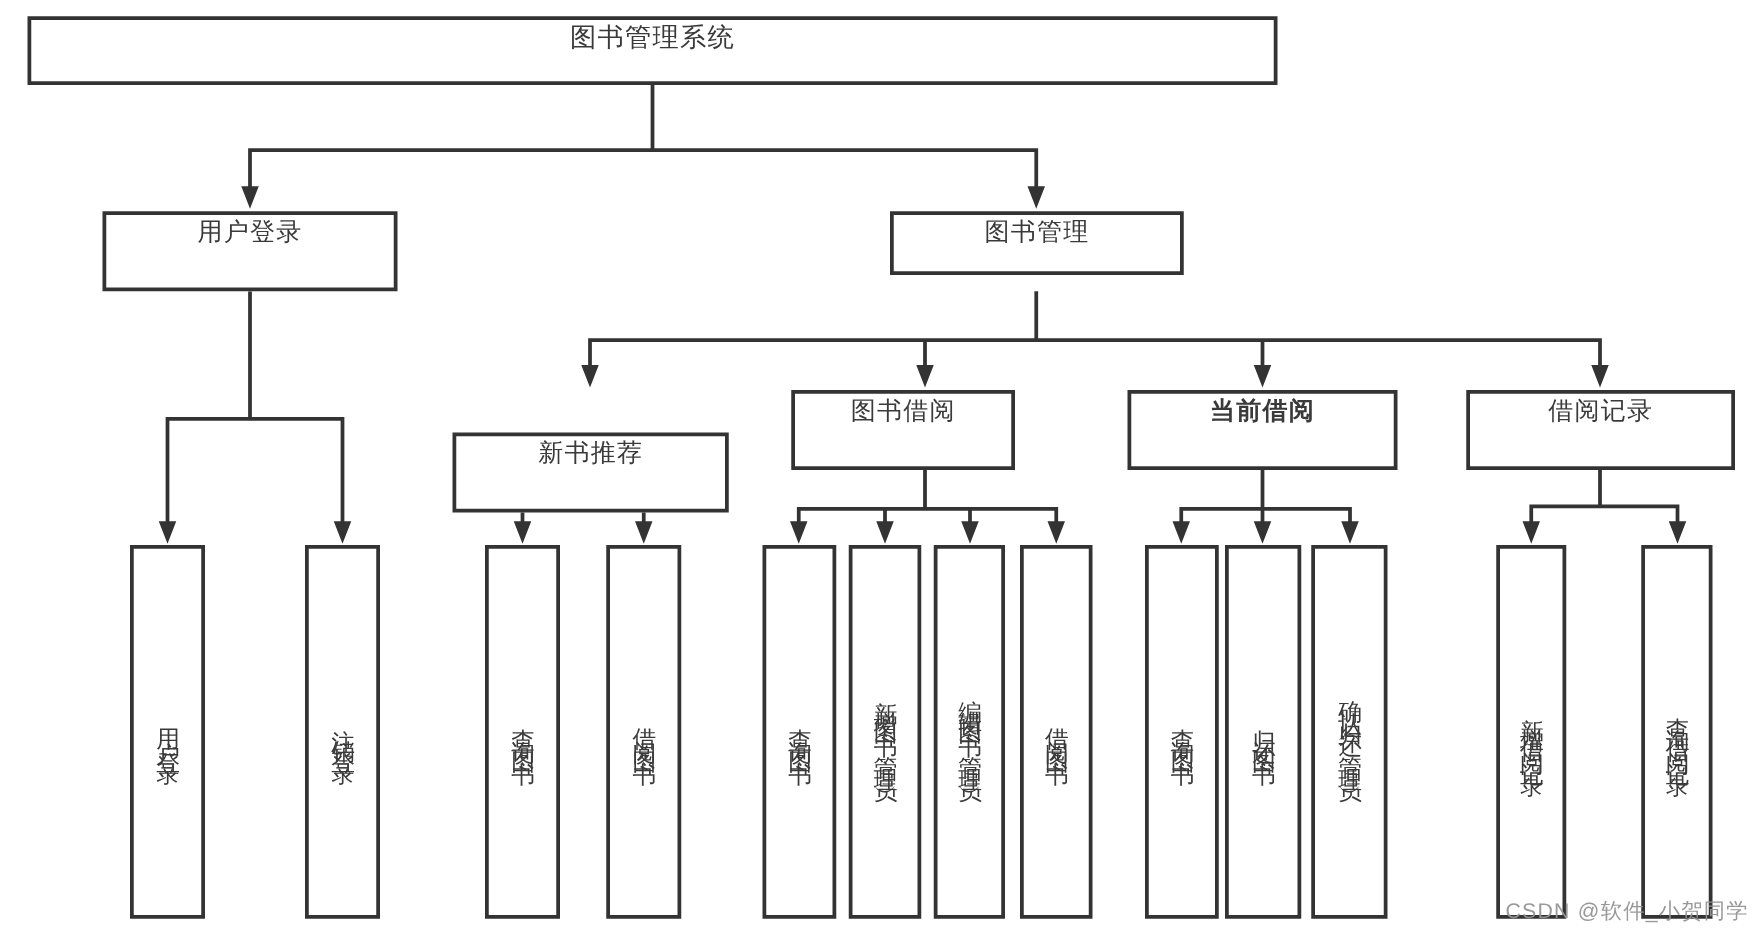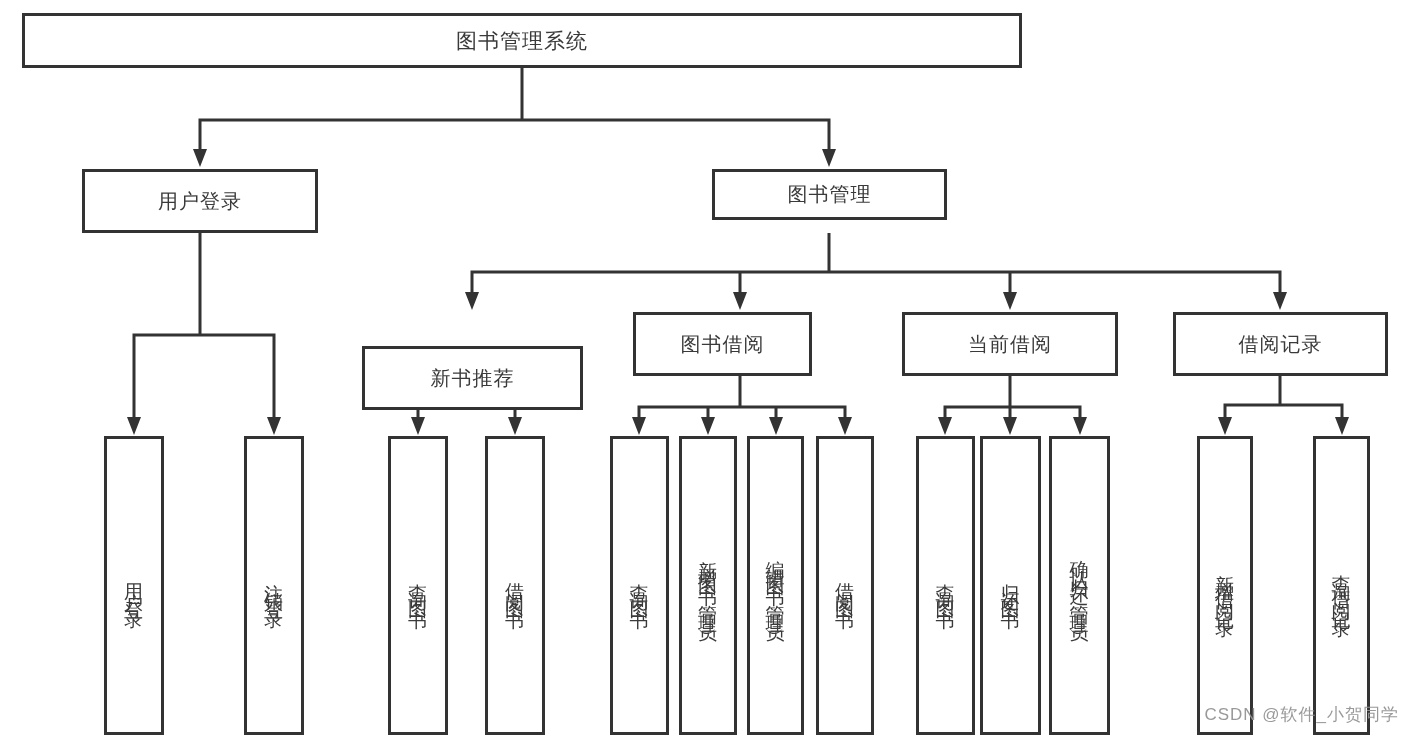--- a/index.html
+++ b/index.html
@@ -21,21 +21,20 @@
     top: 0;
     width: 1405px;
     height: 747px;
   }
   .node {
     position: absolute;
     box-sizing: border-box;
     border: 3px solid #333333;
     background: #ffffff;
     display: flex;
-    align-items: center;
     justify-content: center;
     color: #3a3a3a;
     font-size: 20px;
     letter-spacing: 1px;
     white-space: nowrap;
   }
   .node.root {
     font-size: 21px;
   }
   .vnode {
@@ -52,21 +51,21 @@
     writing-mode: vertical-rl;
     text-orientation: mixed;
     font-size: 19px;
     letter-spacing: 9px;
     line-height: 1;
     white-space: nowrap;
   }
   #watermark {
     position: absolute;
     right: 6px;
-    bottom: 21px;
+    bottom: 7px;
     font-size: 17px;
     color: rgba(148, 148, 150, 0.95);
     letter-spacing: 1px;
     white-space: nowrap;
   }
 </style>
 </head>
 <body>
 
 <div id="canvas">
@@ -114,21 +113,21 @@
   <div class="node" style="left:712px; top:169px; width:235px; height:51px;">
     <span>图书管理</span>
   </div>
 
   <div class="node" style="left:362px; top:312px; width:221px; height:64px;margin-top:34px;">
     <span>新书推荐</span>
   </div>
   <div class="node" style="left:633px; top:312px; width:179px; height:64px;">
     <span>图书借阅</span>
   </div>
-  <div class="node" style="left:902px; top:312px; width:216px; height:64px;">
+  <div class="node" style="left:902px; top:312px; width:216px; height:64px;font-weight:bold;">
     <span>当前借阅</span>
   </div>
   <div class="node" style="left:1173px; top:312px; width:215px; height:64px;">
     <span>借阅记录</span>
   </div>
 
   <div class="vnode" style="left:104px; top:436px; width:60px; height:299px;">
     <span class="vlabel">用户登录</span>
   </div>
   <div class="vnode" style="left:244px; top:436px; width:60px; height:299px;">

